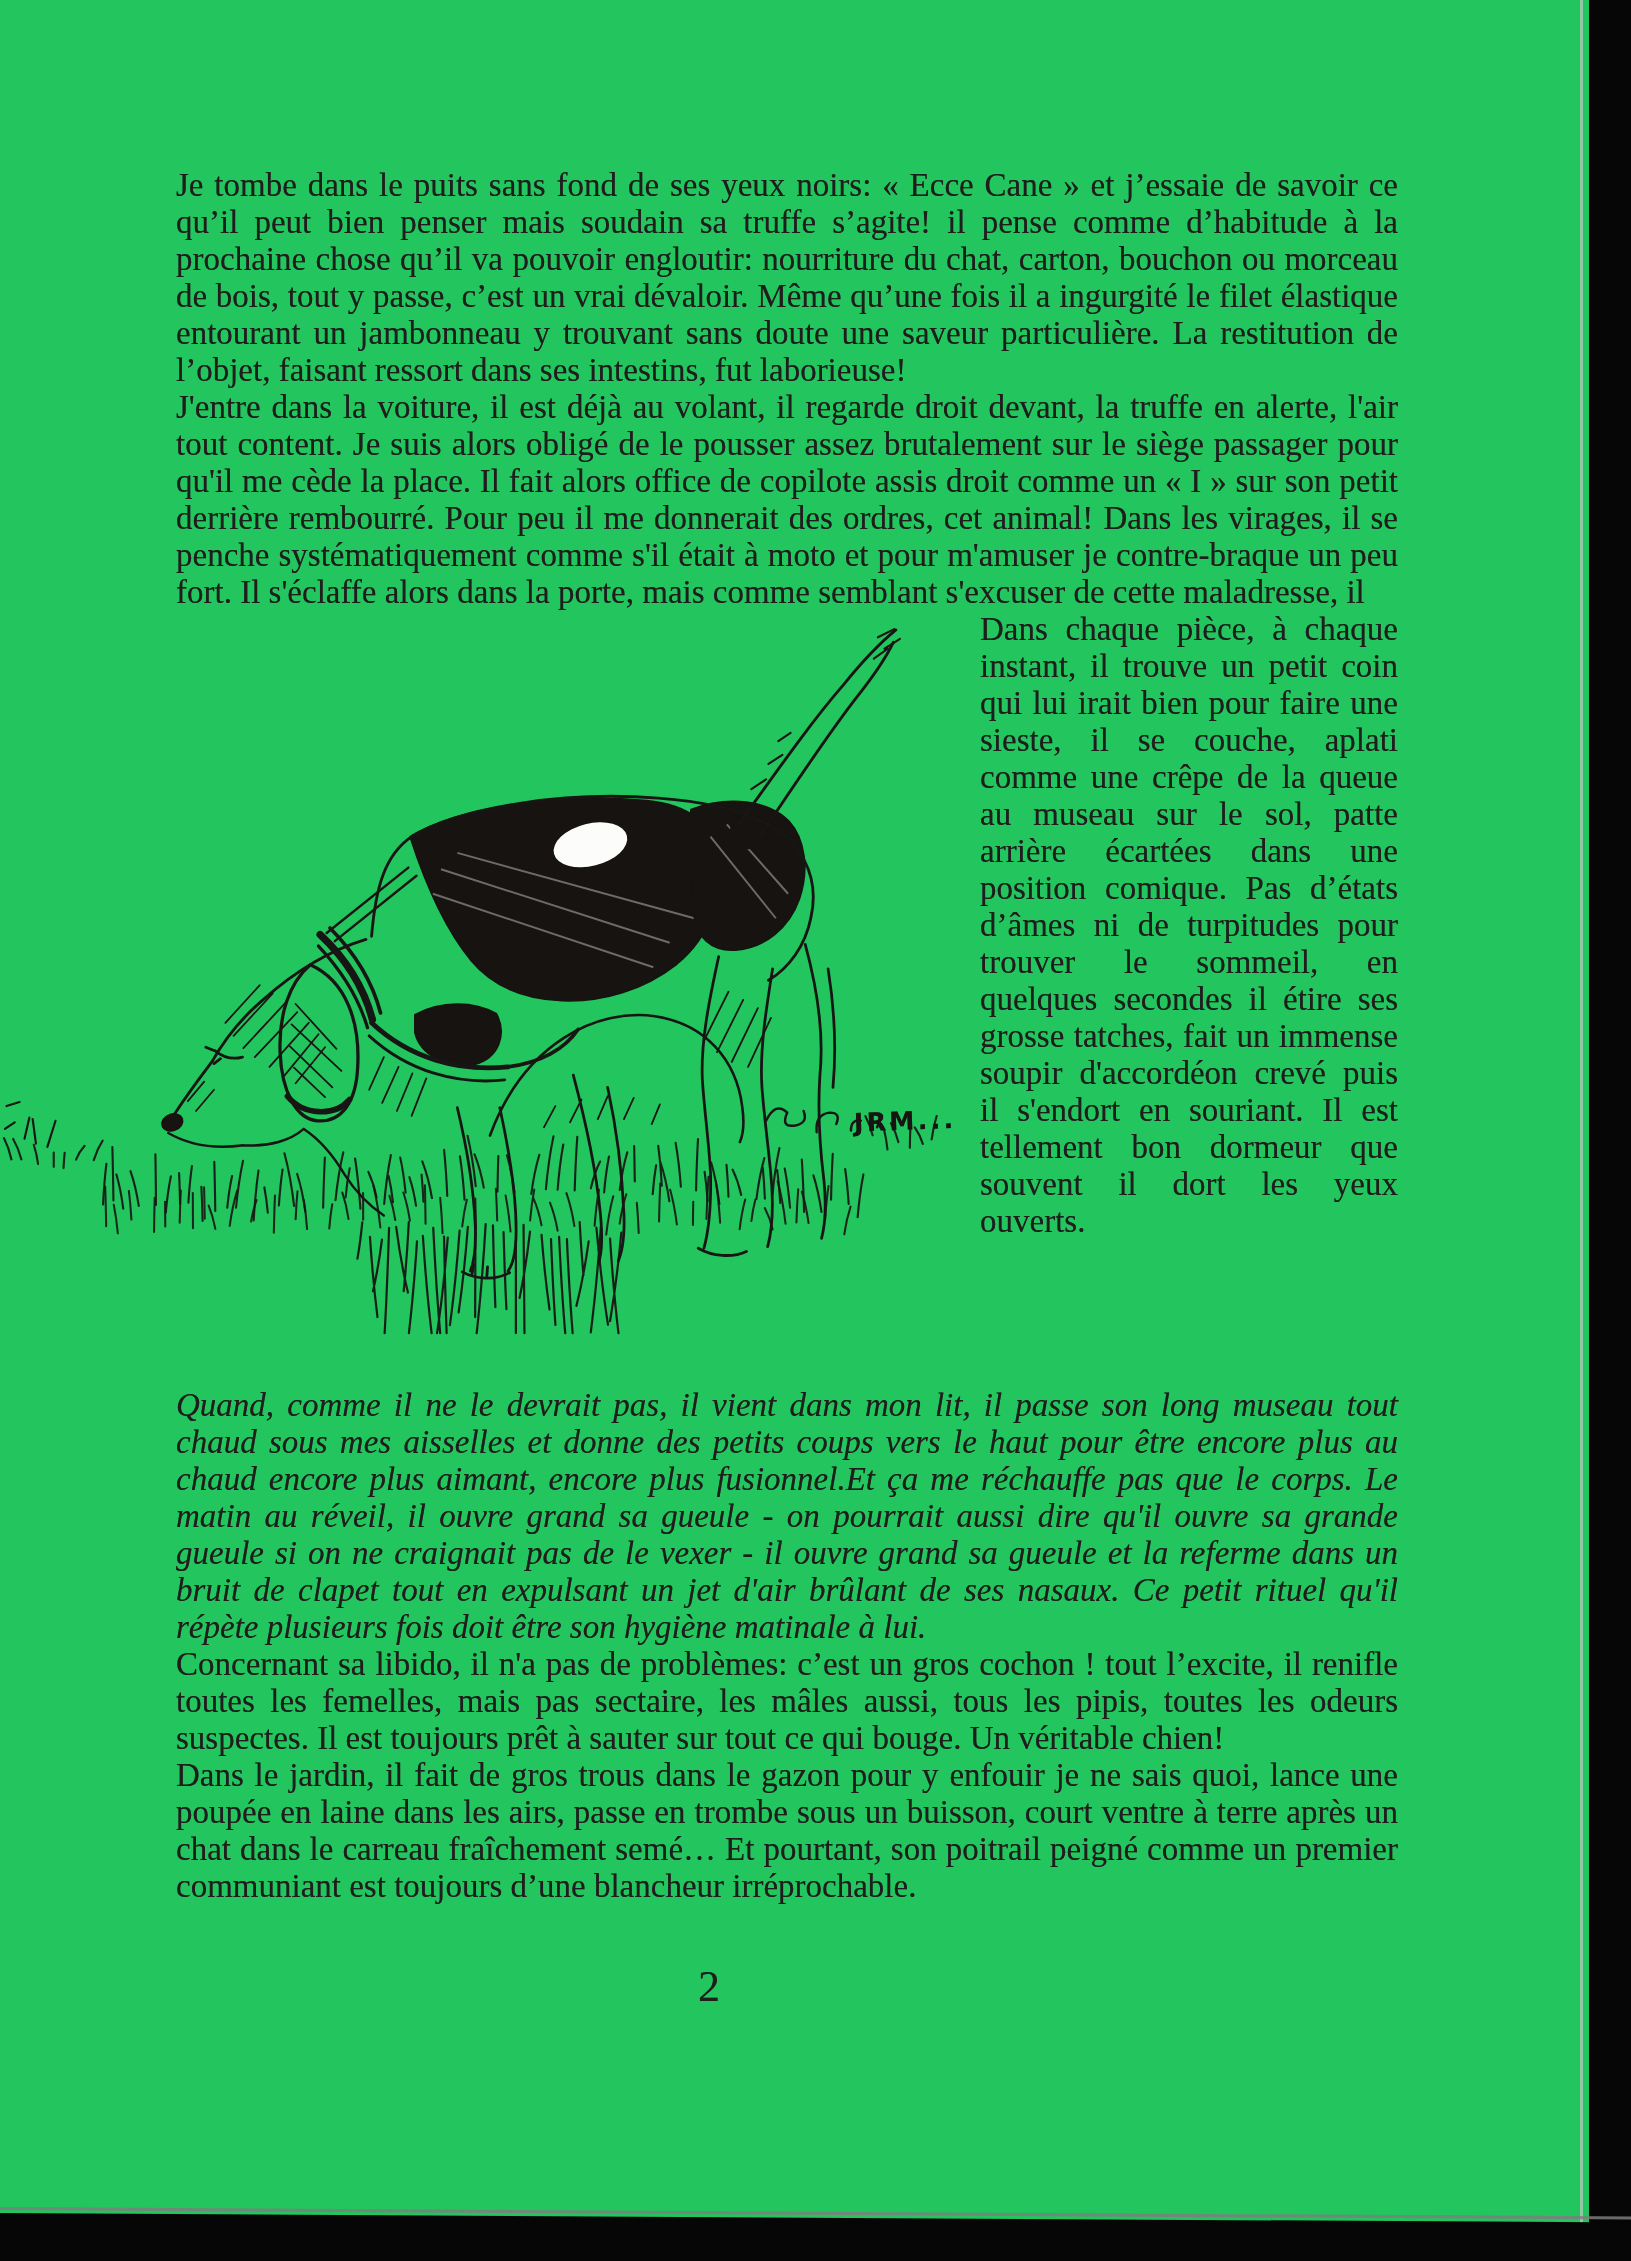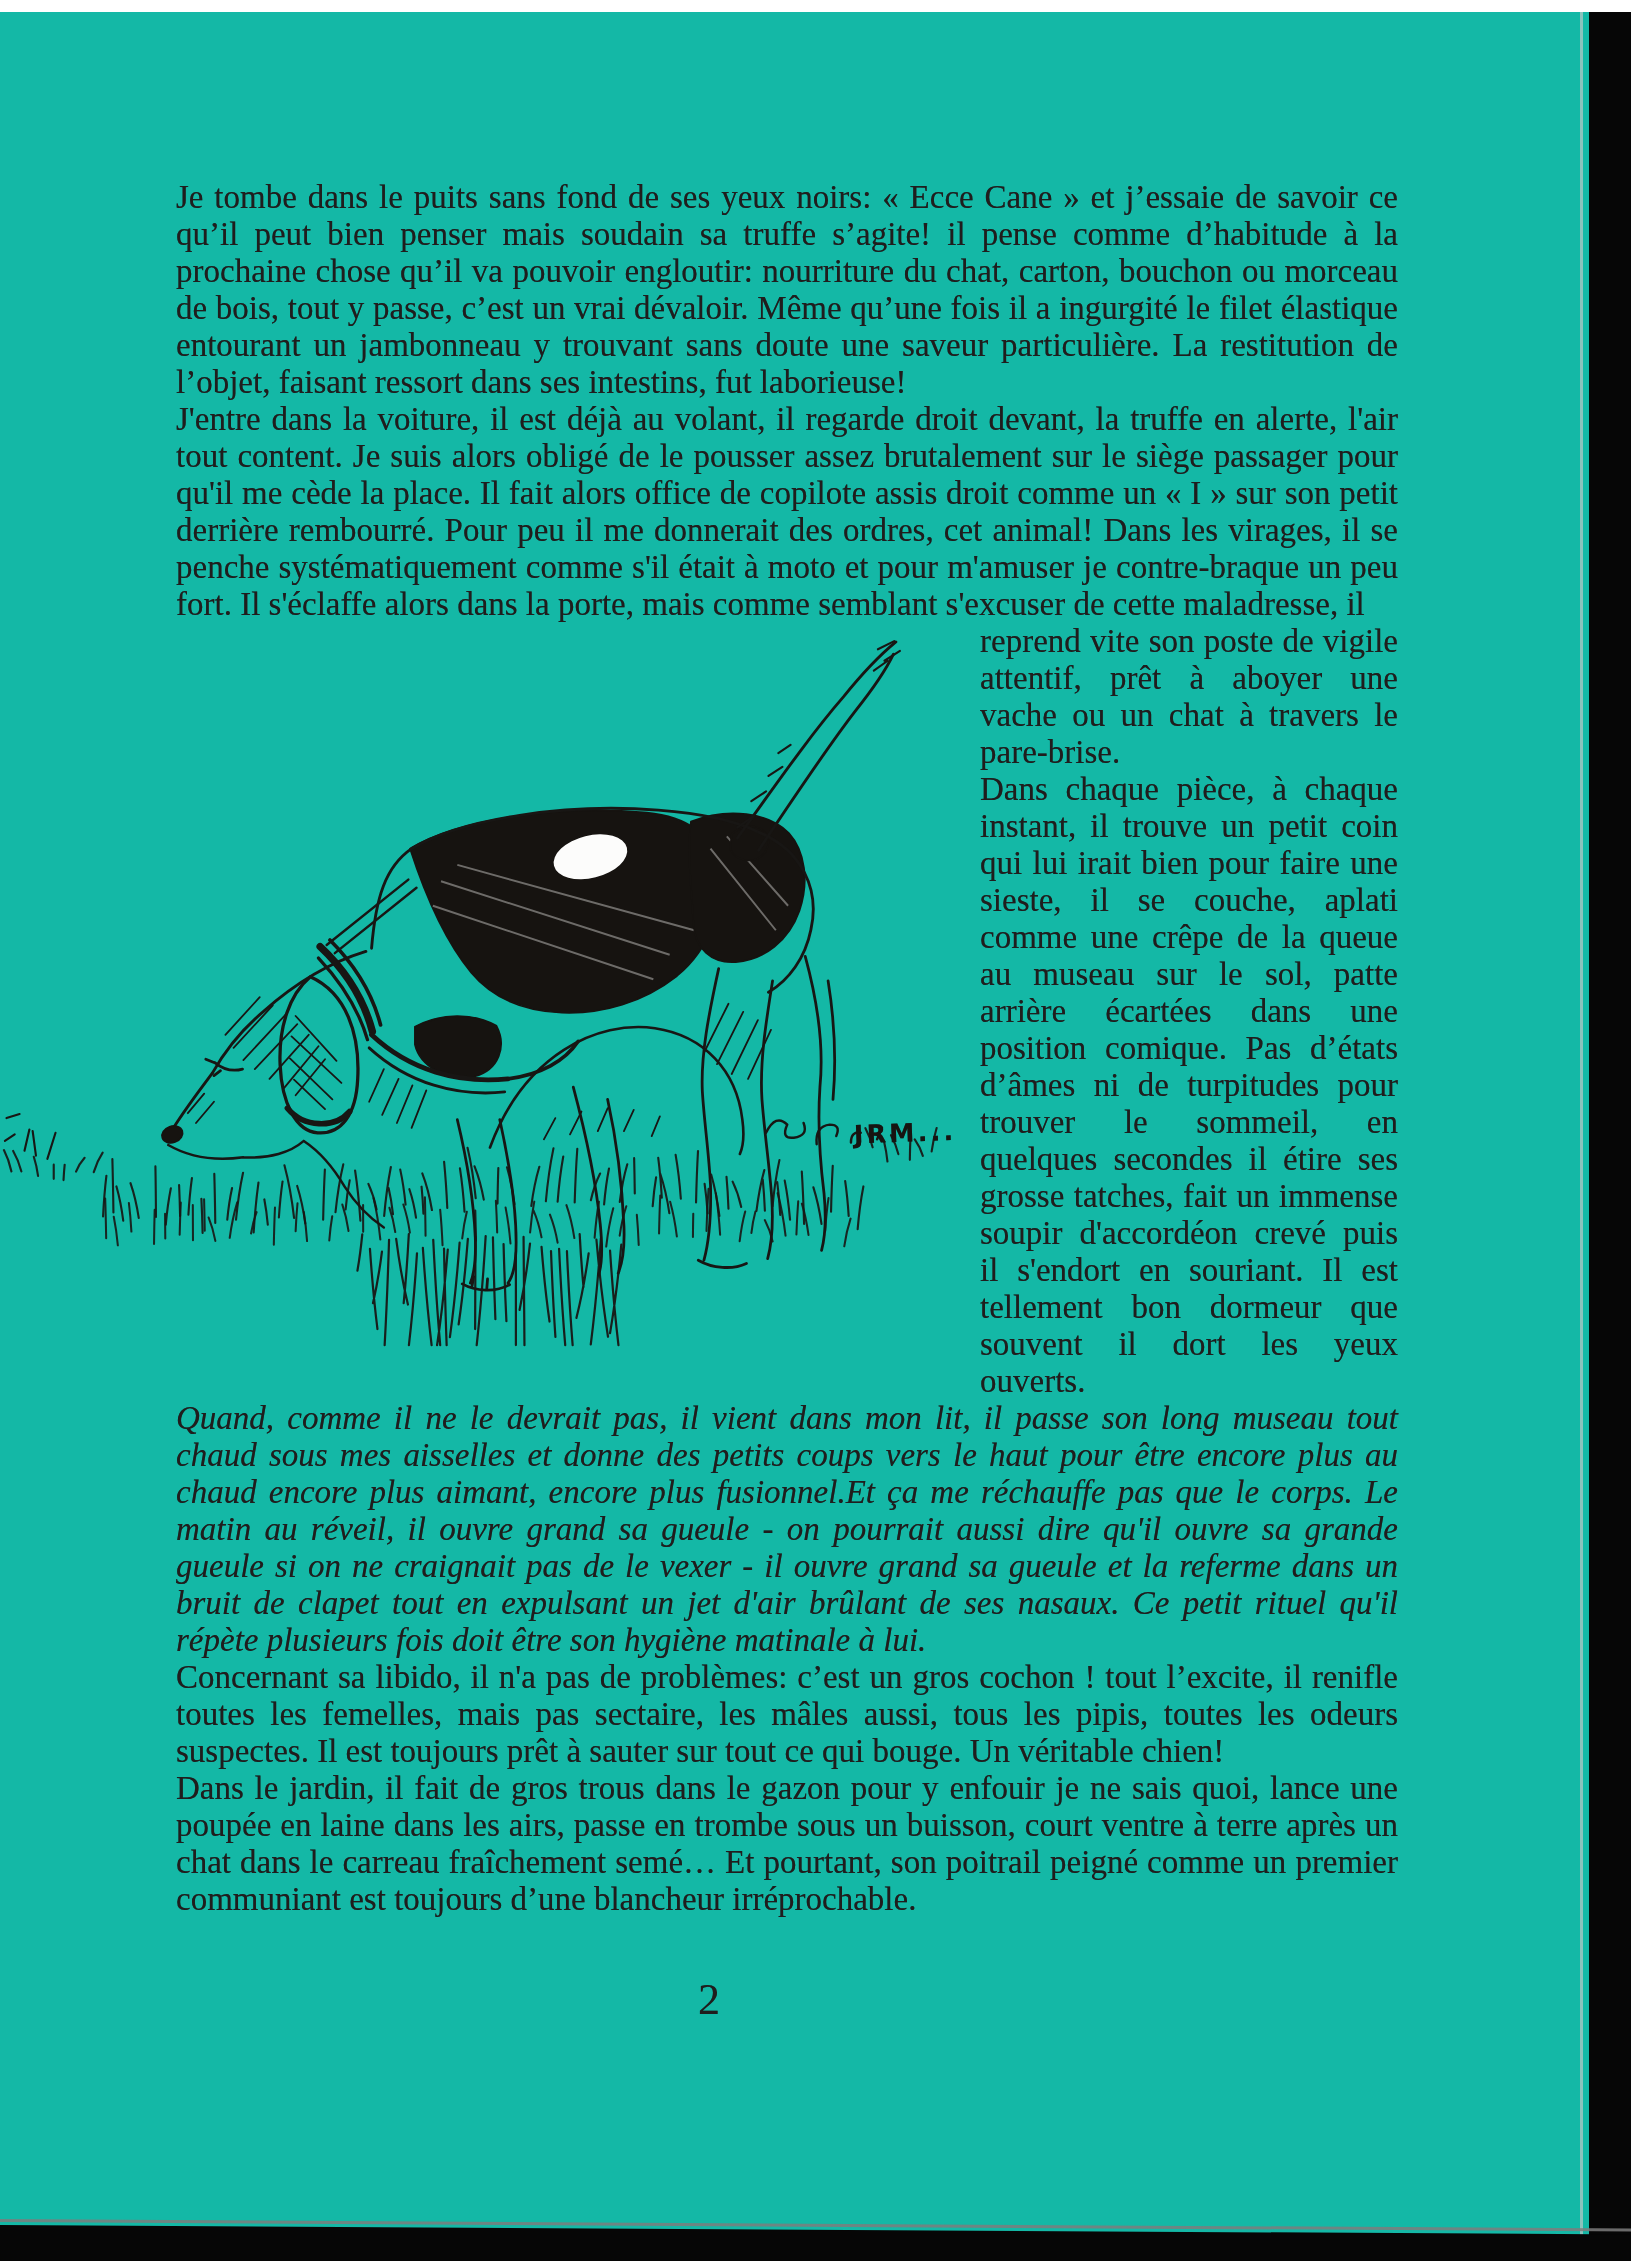--- a/index.html
+++ b/index.html
@@ -1,17 +1,17 @@
 <!DOCTYPE html>
 <html style="font-size:13px"><head>
 <meta charset="utf-8">
 <style>
   html,body{margin:0;padding:0;}
   body{width:1631px;height:2261px;background:#ffffff;position:relative;overflow:hidden;}
-  .page{position:absolute;inset:0;background:#14b8a6;margin-top:12px;}
+  .page{position:absolute;inset:0;background:#22c55e;}
   .content{
     position:absolute;left:0;top:0;width:1631px;box-sizing:border-box;
     padding:167px 233px 0 176px;
     font-family:"Liberation Serif", serif;
     font-size:33px;line-height:37px;color:#201d1d;
     text-align:justify;text-justify:inter-word;
     text-shadow:0 0 0.4px rgba(20,18,18,.55);
   }
   .content p{margin:0;padding:0;}
   .illustration{float:left;width:804px;height:776px;position:relative;}
@@ -90,21 +90,20 @@
         <path class="ink" stroke-width="2.6" opacity="0.92" id="grass-band" d="M14.0,665.3 q-3.2,-14.4 -9.2,-26.1 M26.2,665.3 q-3.5,-13.8 -10.1,-25.1 M46.6,670.8 q-1.8,-12.9 -5.2,-23.4 M65.8,674.4 q-0.0,-9.6 -0.0,-17.4 M77.8,675.9 q0.5,-10.4 1.4,-18.8 M93.1,665.5 q3.7,-9.3 10.5,-16.9 M114.8,666.2 q3.8,-13.2 10.9,-24.0 M126.2,720.4 q1.4,-27.4 4.1,-49.8 M138.9,715.6 q-0.5,-36.0 -1.3,-65.5 M150.9,725.6 q-2.9,-23.0 -8.3,-41.9 M169.9,722.3 q-3.5,-23.4 -10.1,-42.6 M191.0,721.0 q-0.2,-34.0 -0.7,-61.8 M203.0,730.4 q2.2,-24.5 6.2,-44.5 M220.5,720.0 q-0.4,-20.9 -1.2,-38.1 M230.7,718.3 q1.5,-24.7 4.3,-44.8 M248.1,740.6 q-0.5,-22.9 -1.5,-41.7 M263.6,728.4 q-0.4,-33.1 -1.2,-60.2 M278.3,724.3 q2.0,-21.2 5.8,-38.5 M289.0,724.5 q3.0,-31.7 8.6,-57.6 M310.6,739.9 q2.1,-33.5 5.9,-61.0 M327.9,730.5 q-1.5,-17.0 -4.2,-30.9 M341.5,721.8 q1.6,-24.3 4.5,-44.2 M360.1,722.2 q-4.1,-35.4 -11.8,-64.4 M373.8,729.0 q-3.4,-25.2 -9.9,-45.9 M395.7,724.4 q0.7,-33.8 2.1,-61.4 M410.8,715.3 q3.3,-32.2 9.5,-58.6 M423.2,711.9 q1.7,-19.6 5.0,-35.6 M441.3,725.5 q-2.3,-33.7 -6.5,-61.3 M461.1,711.9 q-3.5,-17.2 -10.0,-31.3 M470.4,719.8 q2.9,-32.9 8.2,-59.9 M481.2,717.7 q-1.9,-17.5 -5.3,-31.9 M496.6,705.9 q-2.3,-23.5 -6.5,-42.8 M509.4,722.0 q-2.8,-19.2 -8.1,-34.9 M518.5,717.1 q-0.8,-18.2 -2.3,-33.1 M528.9,712.6 q-4.1,-24.7 -11.8,-44.9 M547.7,710.1 q-1.4,-31.1 -3.9,-56.6 M568.8,714.6 q-1.9,-29.2 -5.6,-53.0 M582.5,698.1 q-3.5,-33.9 -10.0,-61.7 M592.4,699.9 q-4.0,-22.5 -11.3,-40.9 M609.2,704.7 q0.3,-24.0 1.0,-43.6 M629.9,705.5 q-3.2,-24.8 -9.1,-45.2 M650.6,707.6 q3.4,-26.4 9.8,-48.0 M668.4,701.9 q3.2,-35.6 9.3,-64.8 M682.8,702.4 q2.4,-30.4 6.9,-55.3 M703.7,703.2 q1.1,-36.1 3.2,-65.6 M723.5,700.6 q4.0,-18.0 11.3,-32.7 M739.7,705.8 q2.1,-24.2 6.0,-44.1 M758.9,702.6 q3.2,-25.3 9.2,-46.0 M777.3,692.4 q-0.3,-23.8 -0.8,-43.3 M799.2,708.0 q1.5,-19.6 4.2,-35.5 M810.4,697.6 q-1.6,-26.9 -4.4,-49.0 M819.6,716.4 q-3.9,-26.7 -11.2,-48.5 M833.7,698.8 q-2.2,-29.5 -6.4,-53.7 M852.3,703.2 q0.8,-34.5 2.4,-62.7 M866.5,716.9 q-1.3,-20.0 -3.7,-36.4 M880.9,719.8 q-3.5,-27.8 -10.0,-50.5 M892.0,711.0 q-0.8,-21.5 -2.4,-39.0 M907.6,708.8 q-3.7,-17.0 -10.5,-31.0 M926.3,713.6 q3.4,-27.5 9.6,-49.9 M936.6,713.4 q-0.9,-20.9 -2.6,-38.0 M946.0,707.7 q2.9,-30.9 8.4,-56.2 M955.4,718.5 q-1.3,-22.0 -3.7,-40.0 M967.4,724.3 q-2.3,-26.2 -6.5,-47.7 M984.6,729.7 q-1.0,-35.3 -2.8,-64.1 M1005.9,729.6 q-3.5,-24.7 -9.9,-44.8 M1017.6,714.6 q0.7,-30.8 2.1,-56.1 M1039.2,719.8 q-1.5,-23.5 -4.3,-42.7 M1050.2,736.0 q2.4,-28.8 7.0,-52.3 M1068.5,635.8 q-3.1,-12.9 -8.8,-23.4 M1086.7,653.2 q-1.4,-13.1 -4.0,-23.7 M1100.0,644.1 q-3.2,-12.7 -9.0,-23.1 M1114.1,651.1 q0.2,-14.2 0.7,-25.9 M1130.0,646.3 q-3.5,-11.1 -9.9,-20.1 M1140.8,640.9 q2.1,-15.8 6.1,-28.8 "></path>
         <path class="ink" stroke-width="2.5" opacity="0.9" id="grass-lower" d="M130.0,747.0 q-0.4,-26.7 -1.2,-48.5 M144.3,755.8 q-1.8,-19.2 -5.0,-35.0 M160.9,739.0 q-1.1,-19.3 -3.1,-35.1 M188.6,754.3 q0.3,-23.1 0.8,-42.0 M202.4,747.3 q-0.1,-16.5 -0.3,-30.1 M220.0,742.9 q0.5,-21.8 1.4,-39.6 M236.3,749.7 q-0.1,-23.8 -0.2,-43.2 M250.7,738.0 q-0.3,-21.3 -0.8,-38.7 M263.7,750.4 q-2.9,-15.7 -8.2,-28.6 M281.3,746.6 q3.2,-23.9 9.2,-43.4 M307.4,741.3 q2.4,-14.3 6.8,-26.1 M335.3,755.0 q0.5,-25.0 1.4,-45.5 M362.0,738.4 q0.8,-18.7 2.3,-34.1 M376.0,750.6 q-1.4,-19.6 -4.0,-35.6 M403.2,749.9 q1.3,-16.4 3.6,-29.7 M426.8,738.3 q-2.6,-17.8 -7.6,-32.4 M444.7,739.1 q-0.0,-18.0 -0.1,-32.7 M465.7,748.6 q-2.9,-27.8 -8.2,-50.5 M484.0,739.6 q-2.5,-16.4 -7.1,-29.7 M501.9,740.3 q-2.8,-19.0 -8.0,-34.5 M521.1,744.2 q-0.3,-26.0 -0.8,-47.2 M541.9,755.8 q-1.0,-23.9 -2.9,-43.5 M566.0,747.3 q2.0,-17.9 5.6,-32.5 M582.8,750.3 q-0.3,-20.5 -0.8,-37.2 M608.8,740.1 q-0.6,-21.4 -1.6,-38.9 M625.1,753.6 q-2.1,-24.2 -6.0,-44.0 M649.1,740.1 q1.8,-20.8 5.1,-37.8 M663.1,746.0 q-3.5,-18.4 -10.0,-33.4 M682.8,752.5 q-3.3,-18.9 -9.4,-34.3 M703.3,746.9 q-3.4,-22.2 -9.7,-40.3 M728.1,746.6 q1.9,-24.3 5.3,-44.2 M742.3,757.3 q3.0,-25.7 8.6,-46.8 M758.8,744.0 q2.8,-19.8 8.1,-36.0 M782.1,755.3 q-0.8,-20.2 -2.3,-36.8 M807.0,741.4 q0.5,-25.7 1.5,-46.7 M828.8,744.9 q-2.9,-23.3 -8.2,-42.4 M848.5,745.6 q0.1,-15.6 0.4,-28.4 M865.1,738.1 q0.9,-28.3 2.5,-51.4 M881.8,742.8 q-1.8,-27.9 -5.2,-50.7 M905.7,750.7 q2.4,-20.0 6.8,-36.3 M920.1,740.7 q1.7,-14.5 4.9,-26.3 M946.1,751.1 q-3.4,-14.4 -9.6,-26.2 M961.9,743.9 q-3.4,-28.6 -9.7,-52.0 M975.2,742.5 q0.8,-22.4 2.2,-40.7 M990.0,743.1 q-2.9,-21.1 -8.1,-38.3 M1010.4,738.6 q1.4,-22.4 4.1,-40.7 M1033.8,757.0 q2.7,-18.6 7.7,-33.9 "></path>
         <path class="ink" stroke-width="2.7" opacity="0.95" id="grass-tuft" d="M443.6,742.4 q-2.4,24.4 -5.9,44.3 M453.0,760.2 q3.7,54.0 9.2,98.1 M467.7,763.4 q-4.4,34.8 -11.0,63.2 M476.4,749.1 q-2.2,70.9 -5.4,128.9 M485.1,748.0 q5.7,44.1 14.4,80.3 M500.6,742.0 q-2.5,46.6 -6.3,84.7 M510.6,765.6 q-4.0,61.8 -9.9,112.4 M517.8,758.9 q4.3,65.5 10.7,119.1 M530.5,749.1 q3.4,70.9 8.5,128.9 M543.7,759.9 q1.3,64.9 3.2,118.1 M548.3,760.9 q-5.2,64.4 -13.1,117.1 M562.8,752.6 q-4.8,63.6 -11.9,115.6 M572.9,748.0 q-4.5,57.6 -11.3,104.7 M582.2,746.0 q-0.2,61.8 -0.4,112.3 M594.7,744.5 q-4.4,73.4 -11.0,133.5 M603.6,745.9 q1.2,55.2 3.0,100.4 M616.6,754.2 q1.4,52.0 3.5,94.6 M631.7,764.9 q0.0,62.2 0.0,113.1 M641.1,745.5 q0.4,72.9 1.1,132.5 M649.0,753.6 q-5.1,44.7 -12.8,81.3 M663.1,757.7 q3.9,50.2 9.8,91.4 M674.7,762.9 q2.2,57.8 5.4,105.0 M684.6,760.0 q3.0,64.9 7.5,118.0 M694.2,763.0 q2.8,63.3 7.0,115.0 M709.8,742.1 q1.9,35.5 4.7,64.5 M720.8,765.6 q-6.0,43.5 -15.0,79.1 M730.3,748.7 q5.7,65.5 14.2,119.0 M735.8,747.1 q-5.0,71.5 -12.4,130.0 M747.0,762.3 q4.1,63.6 10.3,115.7 M760.8,754.9 q-5.5,59.6 -13.8,108.4 "></path>
         <path class="ink" stroke-width="2.6" d="M8,600 l16,-5 M6,628 l12,-8 M30,640 l6,-26 M44,646 l-4,-30 M58,650 l10,-32"></path>
 
         <path class="ink" stroke-width="3" d="M938,618 q12,-24 26,-10 q-8,18 8,16 q18,-2 12,-18 m16,26 q-2,-22 16,-24 q14,0 8,14 m18,8 q0,-14 12,-12 m20,8 l6,-14"></path>
         <text class="sig-text" x="1046" y="631" transform="rotate(-2 1046 631)">JRM...</text>
       </svg>
     </div>
 
-    <p>reprend vite son poste de vigile attentif, prêt à aboyer une vache ou un chat à travers le pare-brise.</p>
     <p>Dans chaque pièce, à chaque instant, il trouve un petit coin qui lui irait bien pour faire une sieste, il se couche, aplati comme une crêpe de la queue au museau sur le sol, patte arrière écartées dans une position comique. Pas d’états d’âmes ni de turpitudes pour trouver le sommeil, en quelques secondes il étire ses grosse tatches, fait un immense soupir d'accordéon crevé puis il s'endort en souriant. Il est tellement bon dormeur que souvent il dort les yeux ouverts.</p>
 
     <p class="clear-left">Quand, comme il ne le devrait pas, il vient dans mon lit, il passe son long museau tout chaud sous mes aisselles et donne des petits coups vers le haut pour être encore plus au chaud encore plus aimant, encore plus fusionnel.Et ça me réchauffe pas que le corps. Le matin au réveil, il ouvre grand sa gueule - on pourrait aussi dire qu'il ouvre sa grande gueule si on ne craignait pas de le vexer - il ouvre grand sa gueule et la referme dans un bruit de clapet tout en expulsant un jet d'air brûlant de ses nasaux. Ce petit rituel qu'il répète plusieurs fois doit être son hygiène matinale à lui.</p>
     <p>Concernant sa libido, il n'a pas de problèmes: c’est un gros cochon ! tout l’excite, il renifle toutes les femelles, mais pas sectaire, les mâles aussi, tous les pipis, toutes les odeurs suspectes. Il est toujours prêt à sauter sur tout ce qui bouge. Un véritable chien!</p>
     <p>Dans le jardin, il fait de gros trous dans le gazon pour y enfouir je ne sais quoi, lance une poupée en laine dans les airs, passe en trombe sous un buisson, court ventre à terre après un chat dans le carreau fraîchement semé… Et pourtant, son poitrail peigné comme un premier communiant est toujours d’une blancheur irréprochable.</p>
 
     <div class="page-number">2</div>
   </div>
 
   <div class="edge-right-shadow"></div>

